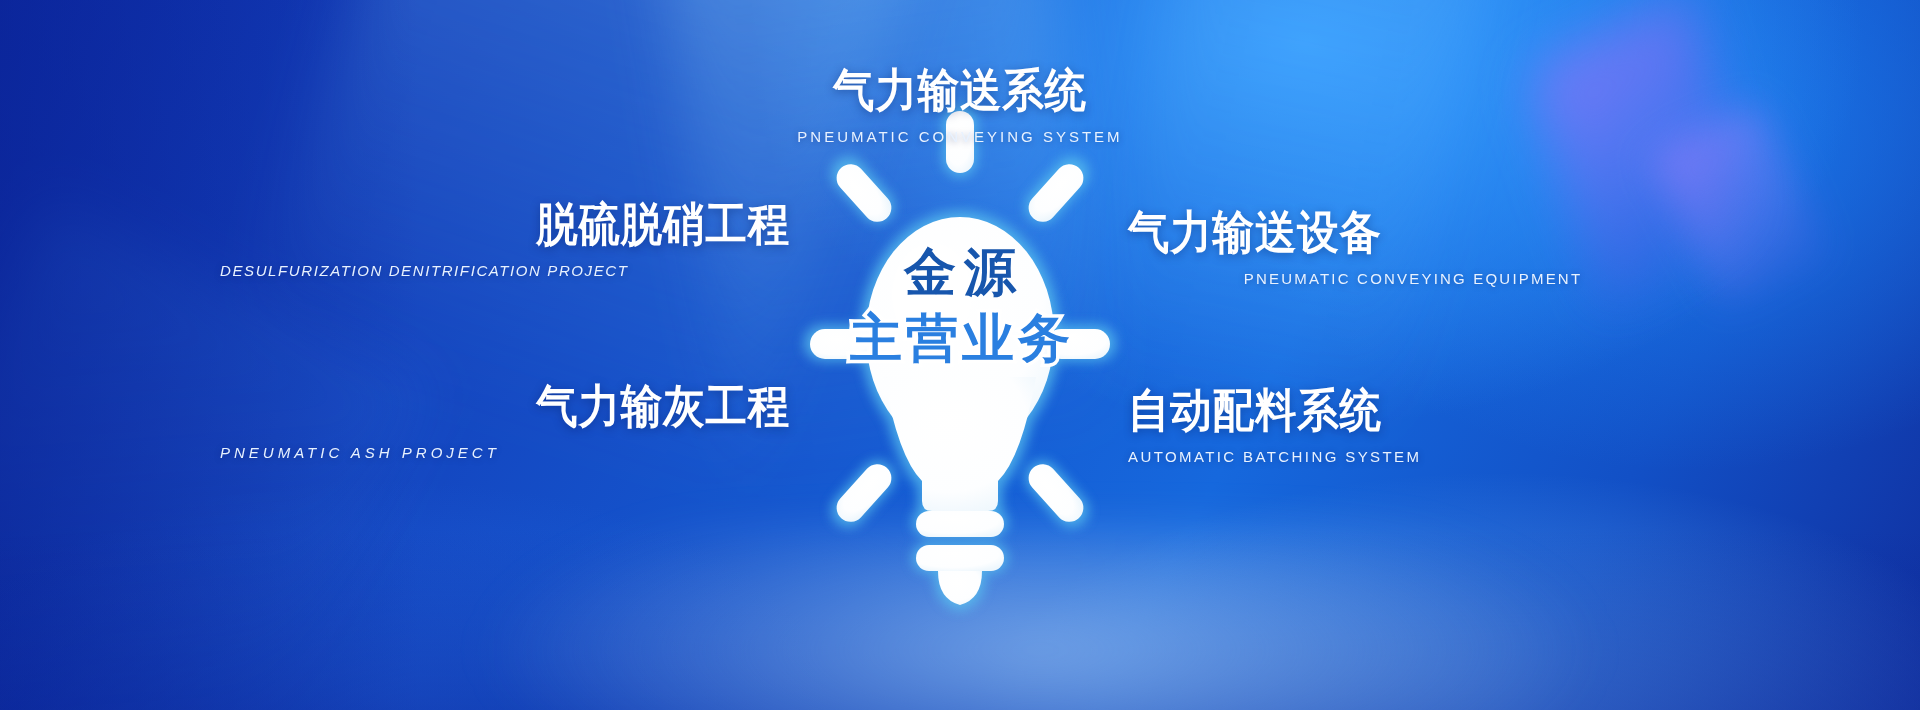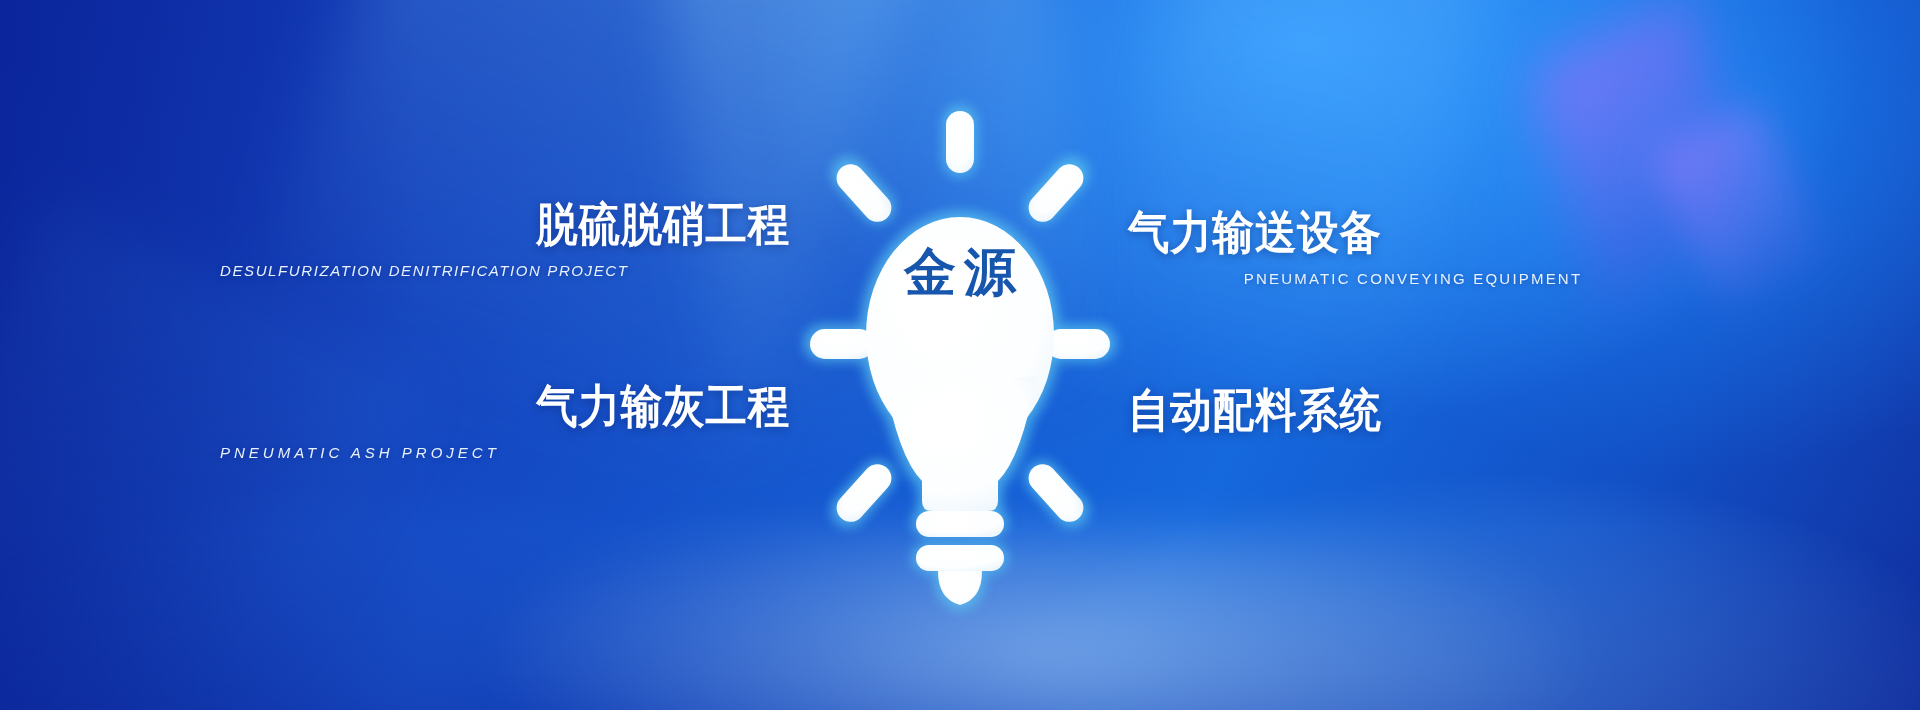--- a/index.html
+++ b/index.html
@@ -242,35 +242,41 @@
 
         <path d="M138 468 h44 q0 28 -22 34 q-22 -6 -22 -34 z"></path>
       </g>
 
       <ellipse cx="132" cy="192" rx="40" ry="52" fill="#ffffff" opacity="0.85"></ellipse>
     </svg>
   </div>
 
   <div class="center-text">
     <div class="brand-name">金源</div>
-  </div>
-
+    <div class="brand-sub">主营业务</div>
+  </div>
+
+  <div class="label center-top" id="lbl-top">
+    <div class="cn">气力输送系统</div>
+    <div class="en">PNEUMATIC CONVEYING SYSTEM</div>
+  </div>
 
   <div class="label left" id="lbl-tl">
     <div class="cn">脱硫脱硝工程</div>
     <div class="en">DESULFURIZATION DENITRIFICATION PROJECT</div>
   </div>
 
   <div class="label right" id="lbl-tr">
     <div class="cn">气力输送设备</div>
     <div class="en">PNEUMATIC CONVEYING EQUIPMENT</div>
   </div>
 
   <div class="label left" id="lbl-bl">
     <div class="cn">气力输灰工程</div>
     <div class="en">PNEUMATIC ASH PROJECT</div>
   </div>
 
   <div class="label right" id="lbl-br">
     <div class="cn">自动配料系统</div>
+    <div class="en">AUTOMATIC BATCHING SYSTEM</div>
   </div>
 
 </div>
 
 </body></html>

